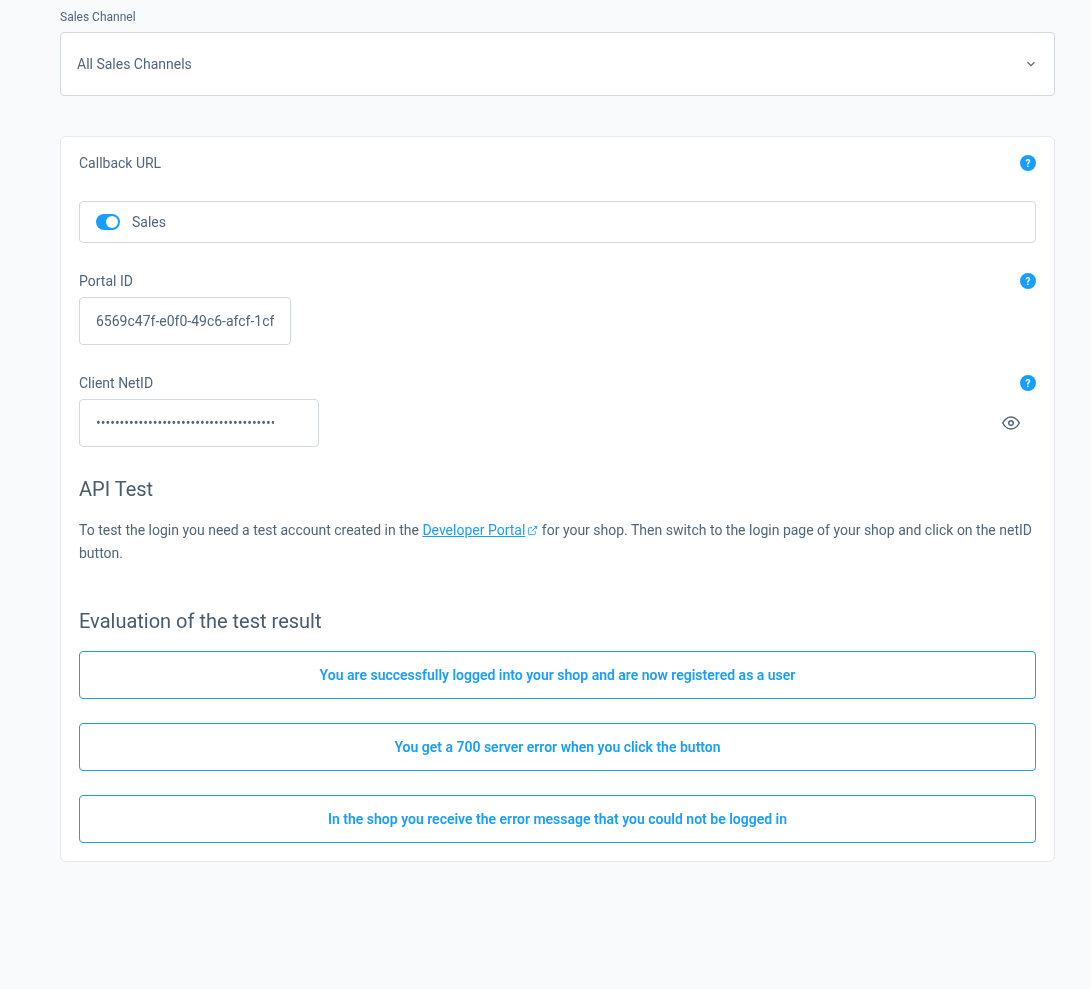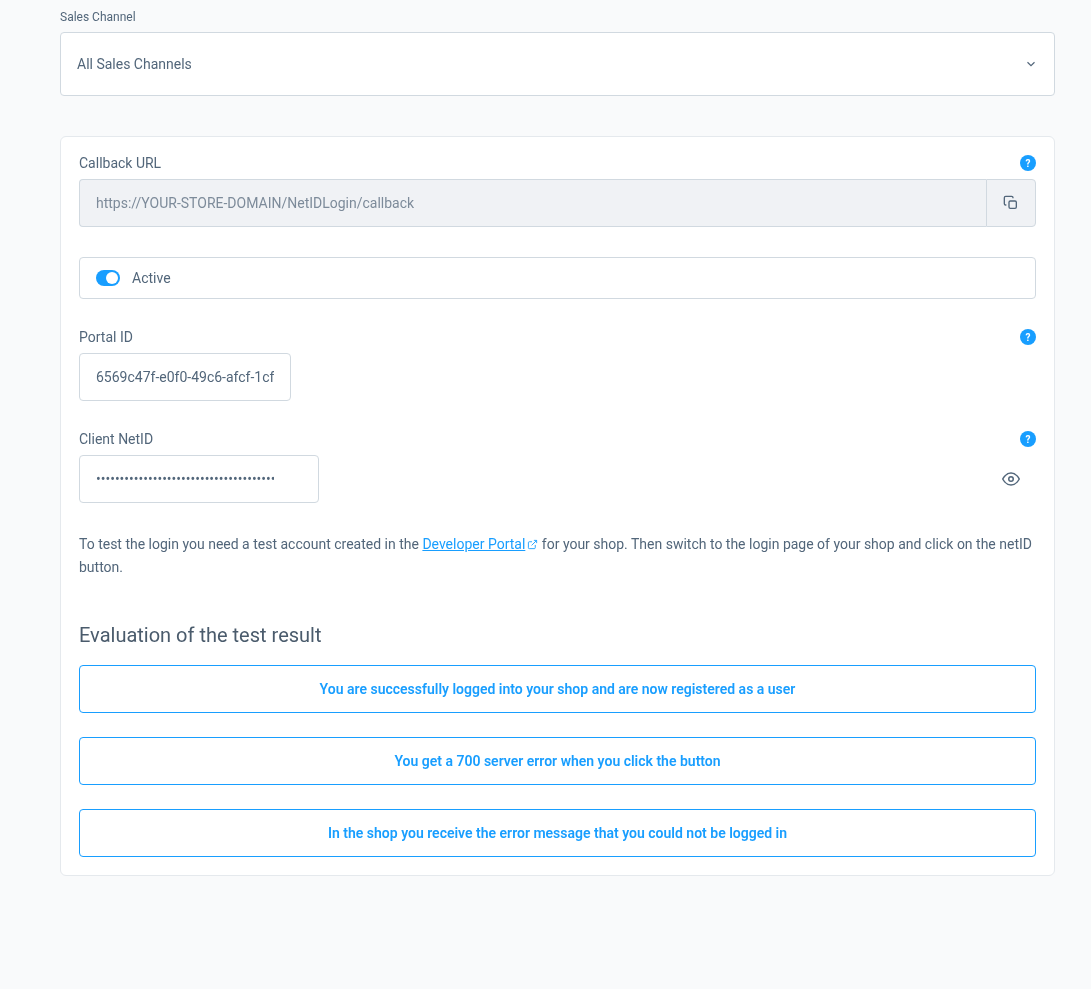--- a/index.html
+++ b/index.html
@@ -218,37 +218,26 @@
       </div>
     </div>
 
     <div class="card">
 
       <div class="field-row">
         <div class="field-label-row">
           <span class="field-label">Callback URL</span>
           <span class="help-badge">?</span>
         </div>
-        <div class="input-group">
-          <input type="text" class="text-input text-input-readonly" readonly="" value="https://YOUR-STORE-DOMAIN/NetIDLogin/callback" style="">
-          <button class="icon-btn">
-            <span>
-              <svg width="16" height="16" viewBox="0 0 24 24" fill="none" stroke="#52667a" stroke-width="2">
-                  <rect x="9" y="9" width="11" height="11" rx="2"></rect>
-                  <path d="M5 15H4a2 2 0 0 1-2-2V4a2 2 0 0 1 2-2h9a2 2 0 0 1 2 2v1"></path>
-                </svg>
-            </span>
-          </button>
-        </div>
       </div>
 
       <div class="field-row">
         <div class="toggle-row">
           <div class="toggle"></div>
-          <span>Active</span>
+          <span>Sales</span>
         </div>
       </div>
 
       <div class="field-row">
         <div class="field-label-row">
           <span class="field-label">Portal ID</span>
           <span class="help-badge">?</span>
         </div>
         <input type="text" class="text-input" value="6569c47f-e0f0-49c6-afcf-1cff09fbeba6" style="">
       </div>
@@ -265,20 +254,21 @@
               <svg width="18" height="18" viewBox="0 0 24 24" fill="none" stroke="#52667a" stroke-width="2">
                   <path d="M1 12s4-8 11-8 11 8 11 8-4 8-11 8-11-8-11-8z"></path>
                   <circle cx="12" cy="12" r="3"></circle>
                 </svg>
             </span>
           </button>
         </div>
       </div>
 
       <div class="field-row">
+        <div class="heading">API Test</div>
         <p class="para">
           <span>To test the login you need a test account created in the </span><a href="#" class="link"><span>Developer Portal</span><span class="ext-icon"><svg width="11" height="11" viewBox="0 0 24 24" fill="none" stroke="#189eff" stroke-width="2" style="display:inline">
                   <path d="M18 13v6a2 2 0 0 1-2 2H5a2 2 0 0 1-2-2V8a2 2 0 0 1 2-2h6"></path>
                   <polyline points="15 3 21 3 21 9"></polyline>
                   <line x1="10" y1="14" x2="21" y2="3"></line>
                 </svg></span></a><span> for your shop. Then switch to the login page of your shop and click on the netID button.</span>
         </p>
 
         <div class="heading">Evaluation of the test result</div>
 

